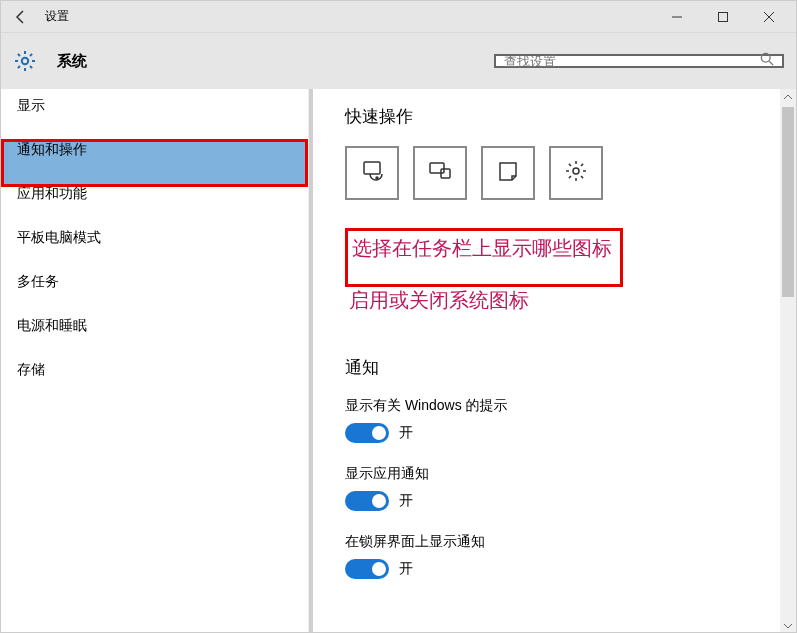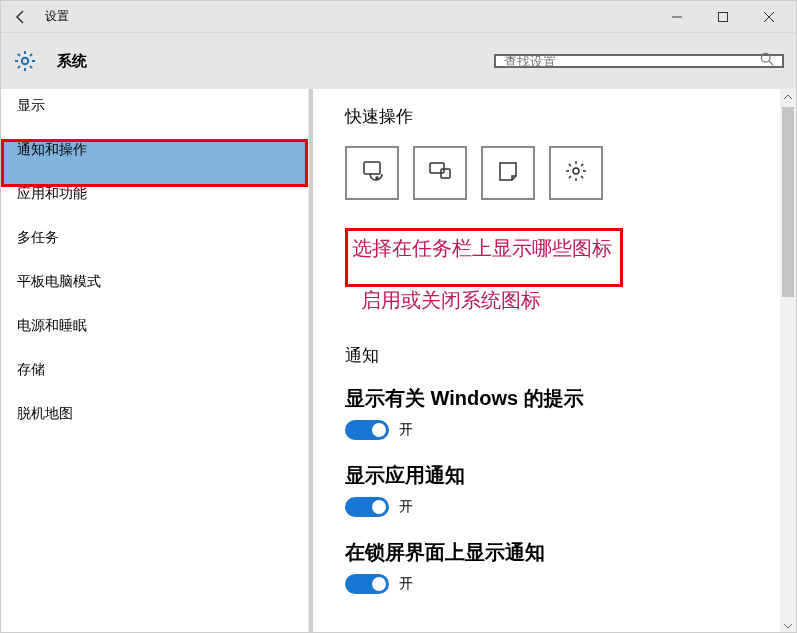--- a/index.html
+++ b/index.html
@@ -35,21 +35,21 @@
 
   .tiles { display:flex; gap: 14px; margin-bottom: 28px; }
   .tile { width:54px; height:54px; border: 2px solid #888; display:flex; align-items:center; justify-content:center; cursor:pointer; }
   .tile svg { width:24px; height:24px; stroke:#333; fill:none; stroke-width:1.5; }
 
   .link { color:#be185d; font-size:20px; cursor:pointer; display:inline-block; margin-bottom: 16px; }
   .link-wrap { display:inline-block; padding:4px 8px 6px 4px; }
   .link-highlight { border:3px solid #e60000; }
 
   .toggle-row { margin-bottom: 22px; }
-  .toggle-label { font-size:20px; margin-bottom:8px;font-weight:bold; }
+  .toggle-label { font-size:14px; margin-bottom:8px; }
   .toggle { display:flex; align-items:center; gap:10px; }
   .switch { width:44px; height:20px; border-radius:10px; background:#1976d2; position:relative; cursor:pointer; }
   .switch::after { content:""; position:absolute; right:3px; top:3px; width:14px; height:14px; border-radius:50%; background:#fff; }
   .toggle-state { font-size:14px; }
 
   .scrollbar { position:absolute; right:0; top:0; bottom:0; width:16px; background:#f0f0f0; }
   .scroll-thumb { position:absolute; left:2px; right:2px; top:18px; height:190px; background:#c4c4c4; border-radius:0; }
   .scroll-arrow { position:absolute; left:0; right:0; height:16px; display:flex; align-items:center; justify-content:center; }
   .scroll-arrow.top { top:0; } .scroll-arrow.bot { bottom:0; }
   .scroll-arrow svg { width:8px; height:8px; }
@@ -120,33 +120,30 @@
         <span>显示</span>
       </div>
     <div class="side-item selected">
       <span>通知和操作</span>
       <div class="highlight-box"></div>
     </div>
     <div class="side-item">
         <span>应用和功能</span>
       </div>
     <div class="side-item">
+        <span>平板电脑模式</span>
+      </div>
+    <div class="side-item">
         <span>多任务</span>
       </div>
     <div class="side-item">
-        <span>平板电脑模式</span>
-      </div>
-    <div class="side-item">
         <span>电源和睡眠</span>
       </div>
     <div class="side-item">
         <span>存储</span>
-      </div>
-    <div class="side-item">
-        <span>脱机地图</span>
       </div>
   </div>
 
   <div class="content">
     <div class="left-edge"></div>
     <div class="content-inner">
       <div class="section-h">快速操作</div>
 
       <div class="tiles">
         <div class="tile">
@@ -182,23 +179,23 @@
                   <line x1="17" y1="7" x2="19.1" y2="4.9"></line>
                 </g>
               </svg></span>
         </div>
       </div>
 
       <div class="link-wrap link-highlight">
         <span class="link">选择在任务栏上显示哪些图标</span>
       </div>
       <div></div>
-      <span class="link" style="margin-left:16px;font-family:Liberation Mono, monospace;">启用或关闭系统图标</span>
-
-      <div class="section-h" style="margin-top:14px;">通知</div>
+      <span class="link" style="margin-left:4px;font-family:Liberation Mono, monospace;">启用或关闭系统图标</span>
+
+      <div class="section-h" style="margin-top:26px;">通知</div>
 
       <div class="toggle-row">
         <div class="toggle-label">显示有关 Windows 的提示</div>
         <div class="toggle">
           <div class="switch"></div>
           <div class="toggle-state">开</div>
         </div>
       </div>
 
       <div class="toggle-row">

